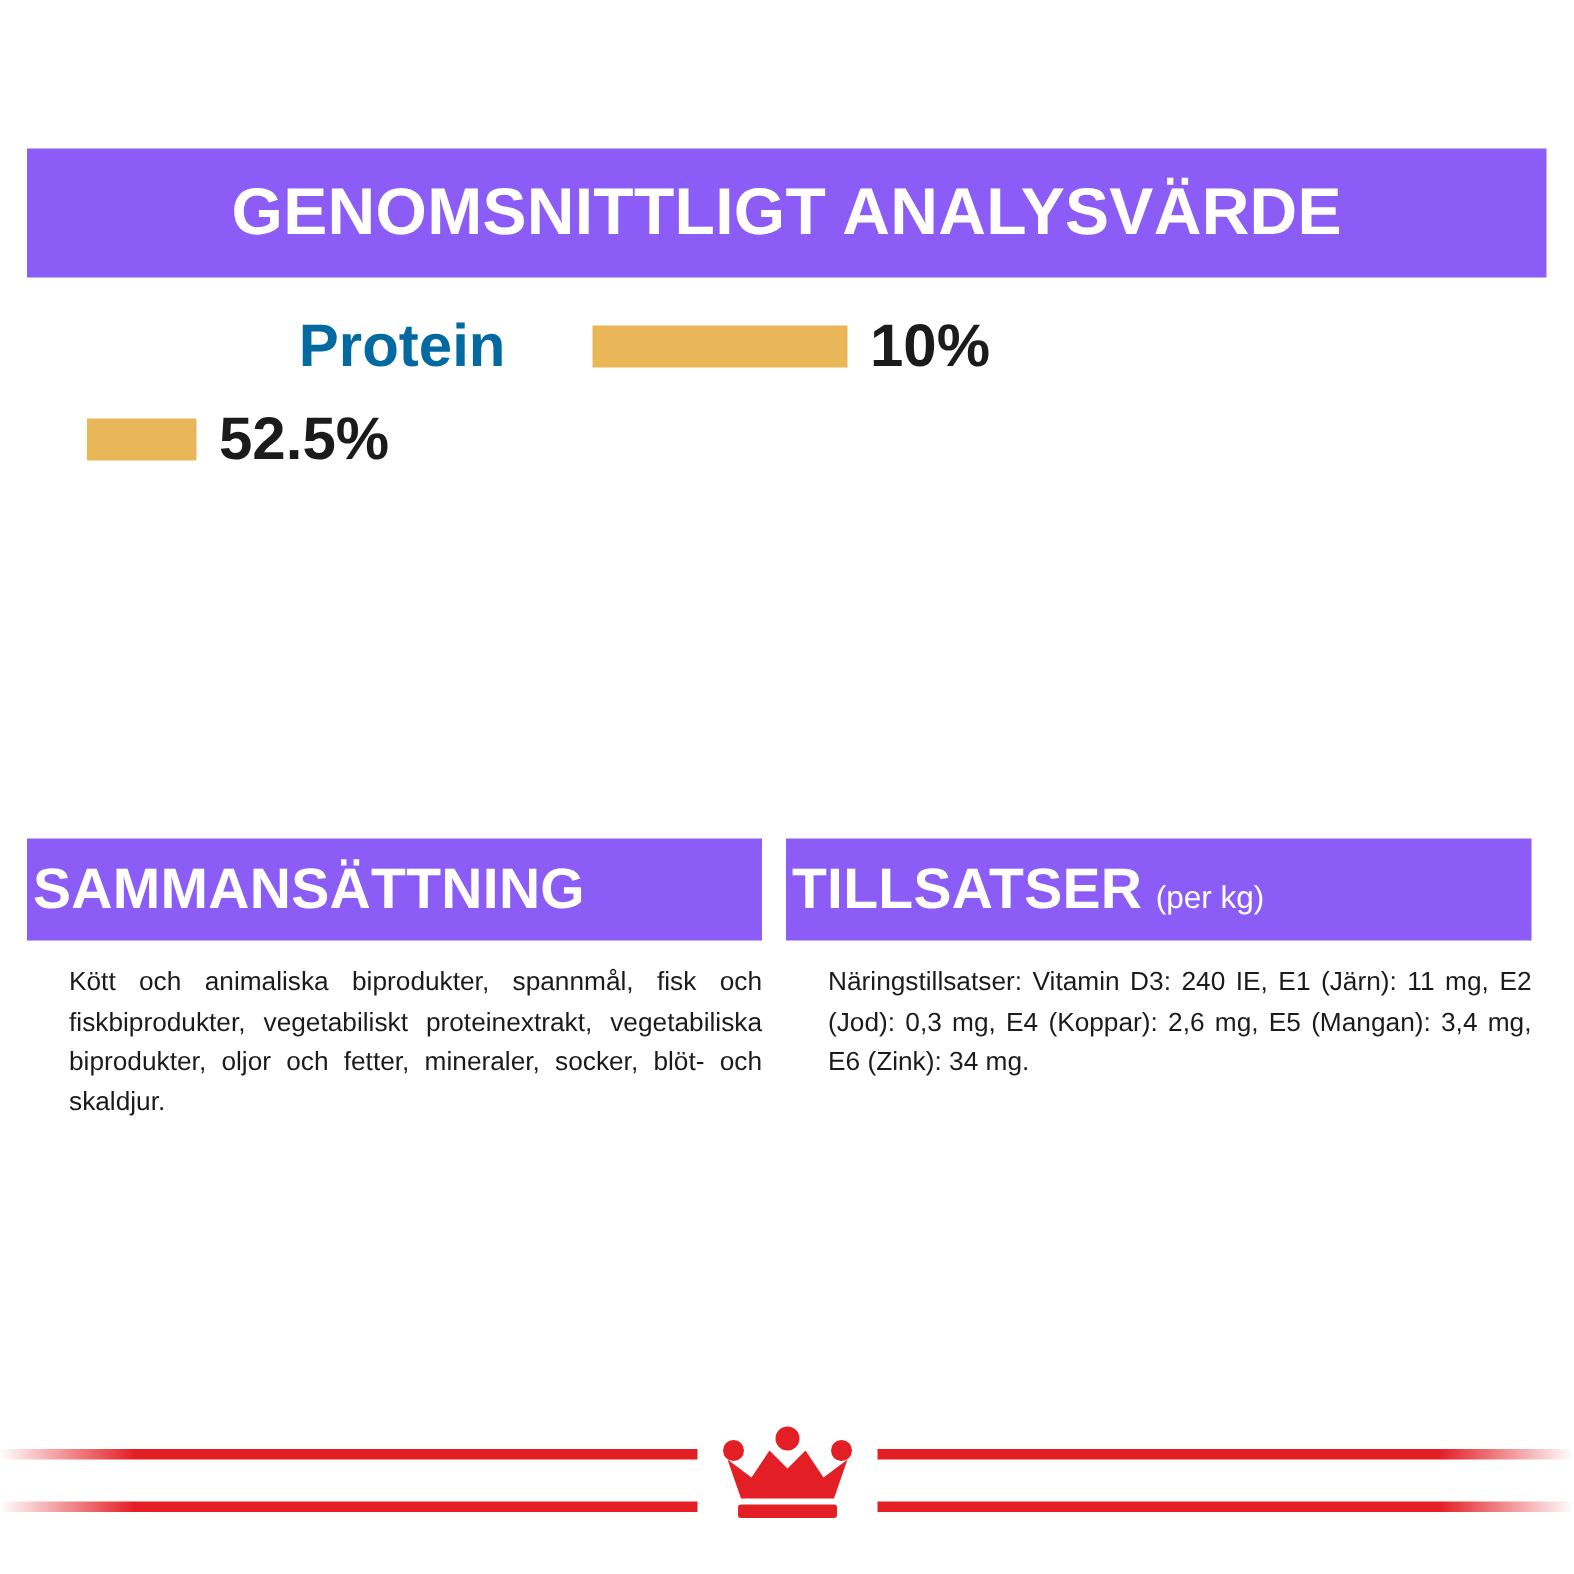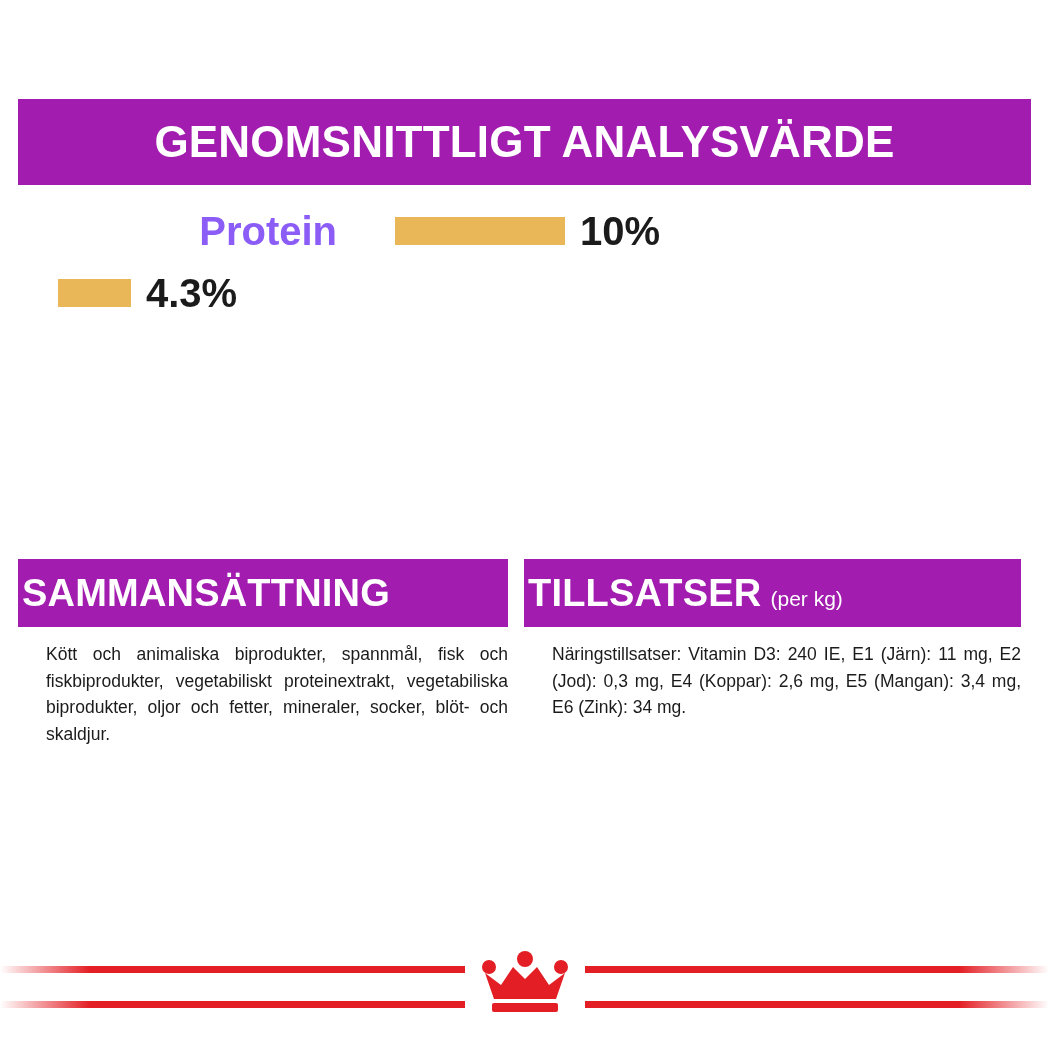--- a/index.html
+++ b/index.html
@@ -15,21 +15,21 @@
     overflow: hidden;
   }
 
   .page {
     position: absolute;
     inset: 0;
   }
 
   
   .banner {
-    background: #a21caf;
+    background: #8b5cf6;
     color: #ffffff;
     display: flex;
     align-items: center;
     justify-content: center;
     box-sizing: border-box;
   }
   .banner-title {
     font-weight: 700;
     letter-spacing: 0.2px;
     line-height: 1;
@@ -59,21 +59,21 @@
     align-items: center;
     height: 62px;
   }
   .analysis-label {
     width: 337px;
     text-align: right;
     padding-right: 18px;
     box-sizing: border-box;
     font-size: 40px;
     font-weight: 700;
-    color: #8b5cf6;
+    color: #0369a1;
     line-height: 1;
   }
   .analysis-bar-wrap {
     display: flex;
     align-items: center;
     padding-left: 40px;
   }
   .analysis-bar {
     height: 28px;
     background: #e9b757;
@@ -175,21 +175,21 @@
       <div class="analysis-label">Protein</div>
       <div class="analysis-bar-wrap">
         <div class="analysis-bar" style="width:170px"></div>
         <div class="analysis-value">10%</div>
       </div>
     </div>
 
     <div class="analysis-row">
       <div class="analysis-bar-wrap">
         <div class="analysis-bar" style="width:73px"></div>
-        <div class="analysis-value">4.3%</div>
+        <div class="analysis-value">52.5%</div>
       </div>
     </div>
 
 
   </div>
 
   <div id="composition-block">
     <div class="banner col-banner">
       <span class="banner-title">SAMMANSÄTTNING</span>
     </div>

